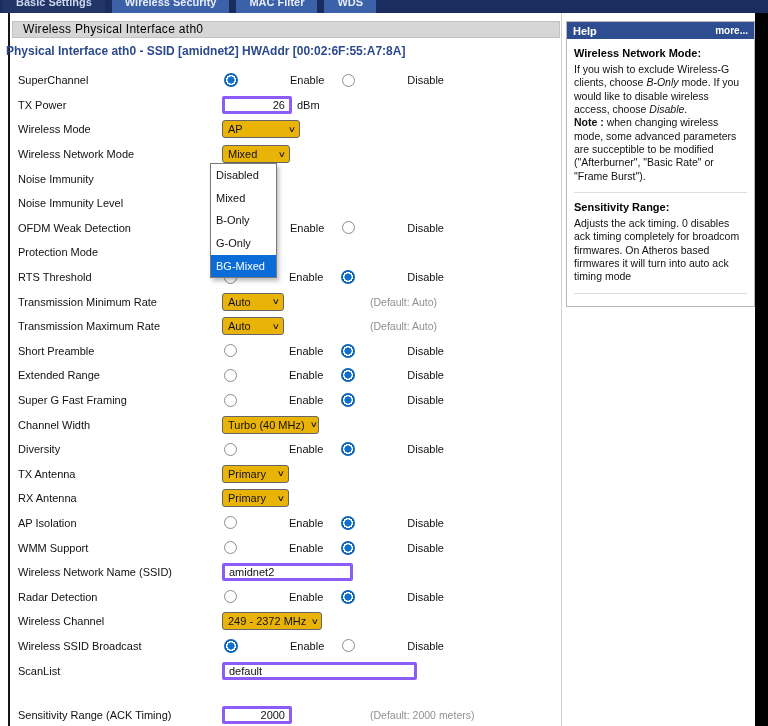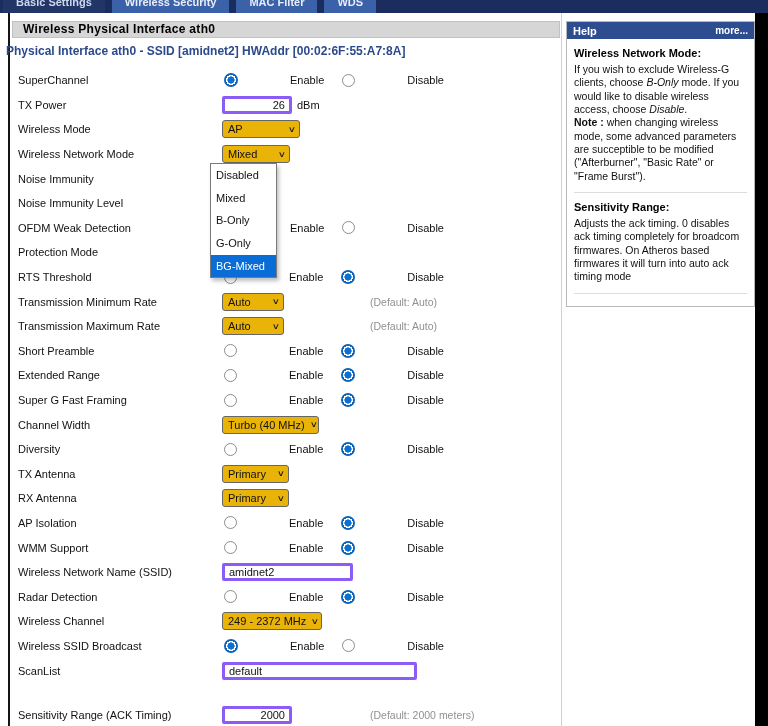--- a/index.html
+++ b/index.html
@@ -15,21 +15,21 @@
   .tab.active { background:#213566; color:#cdd8ef; }
 
   
   #left-line { left:8px; top:13px; width:2px; height:713px; background:#151515; }
   #right-strip { left:755px; top:13px; width:13px; height:713px; background:#000; }
   #vdivider { left:561px; top:13px; width:1px; height:713px; background:#d0d0d0; }
 
   
   #gray-header { left:12px; top:21px; width:548px; height:17px; background:#d6d6d6;
     border:1px solid #c2c2c2; line-height:15px; padding-left:10px; font-size:12px;
-    font-weight:bold; color:#000; letter-spacing:.3px; }
+    font-weight:normal; color:#000; letter-spacing:.3px; }
 
   #section-title { left:6px; top:44px; font-size:12px; font-weight:bold; color:#2b4a8b; white-space:nowrap; }
 
   
   #form { left:12px; top:68px; width:549px; }
   .frow { position:relative; height:24.6px; }
   .frow.gap { margin-top:20px; }
   .flabel { position:absolute; left:6px; top:50%; transform:translateY(-50%);
     font-size:11px; color:#111; white-space:nowrap; }
   .fctrl { position:absolute; left:198px; top:0; height:100%; display:flex; align-items:center; }

